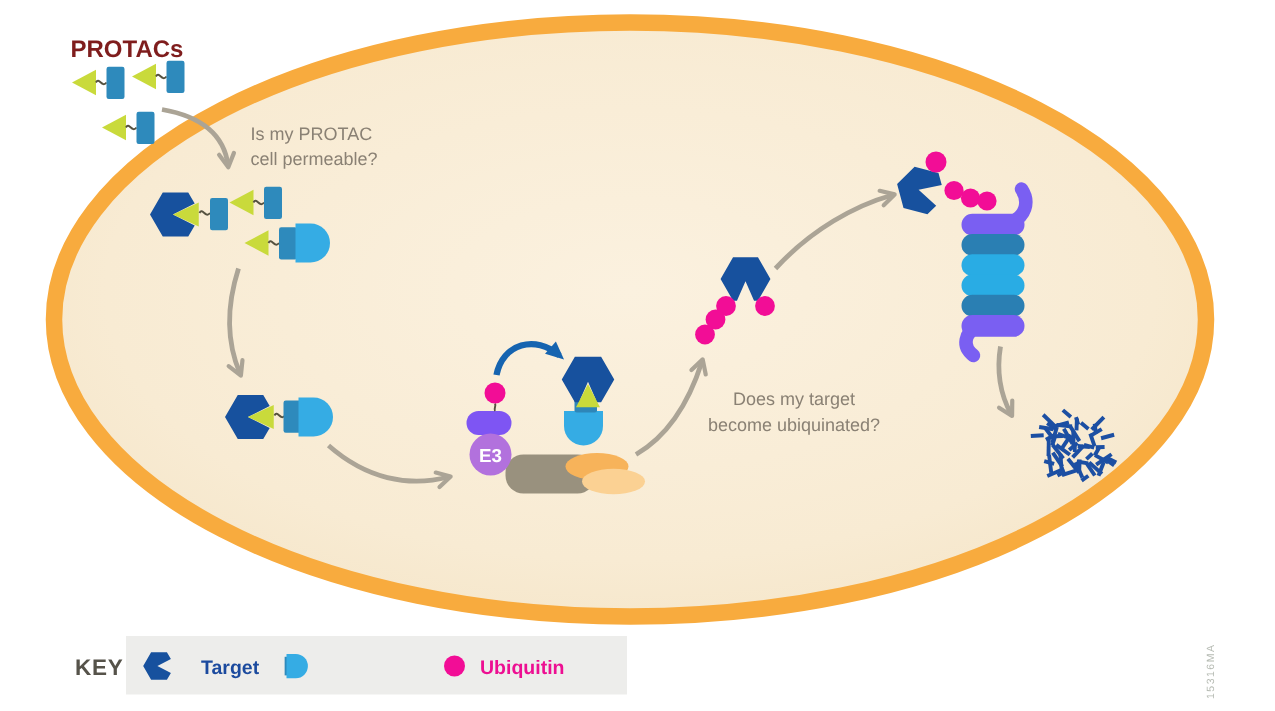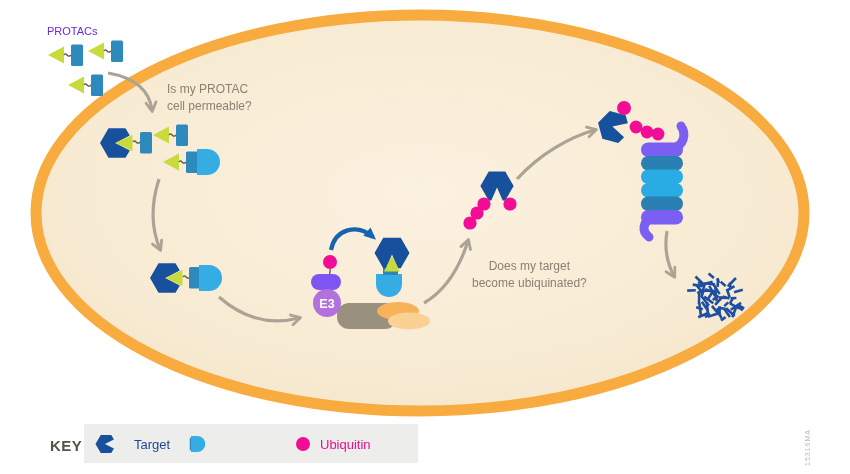--- a/index.html
+++ b/index.html
@@ -1,28 +1,28 @@
 <!DOCTYPE html>
 <html><head>
 <meta charset="utf-8">
 <style>
   html,body{margin:0;padding:0;background:#fff;}
   #stage{position:relative;width:850px;height:474px;background:#ffffff;overflow:hidden;
          font-family:"Liberation Sans","DejaVu Sans",sans-serif;}
   #diagram-svg{position:absolute;left:0;top:0;z-index:2;pointer-events:none;}
   .txt{position:absolute;z-index:3;color:#8a8174;font-size:12px;line-height:17px;
        white-space:pre-line;}
-  .title{position:absolute;z-index:3;color:#6d28d9;font-size:11px;font-weight:normal;}
+  .title{position:absolute;z-index:3;color:#7f1d1d;font-size:16px;font-weight:bold;}
   .complex-label{position:absolute;z-index:3;color:#817b6a;font-size:15px;font-weight:bold;}
   #key-label{position:absolute;left:50px;top:437px;z-index:3;color:#56534a;
              font-size:15px;font-weight:bold;letter-spacing:0.5px;}
   #key-box{position:absolute;left:84px;top:424px;width:334px;height:39px;z-index:1;
            background:#ededeb;display:flex;align-items:center;gap:0;}
   .key-item{display:flex;align-items:center;gap:8px;z-index:3;}
-  .key-item .klabel{font-size:13px;font-weight:normal;}
+  .key-item .klabel{font-size:13px;font-weight:bold;}
   #ki-target{margin-left:13px;width:95px;}
   #ki-recruiter{width:110px;}
   .klabel-target{color:#1b4a9e;}
   .klabel-recruiter{color:#2ba9e1;}
   .klabel-ubiquitin{color:#ed0f92;}
   #watermark{position:absolute;left:804px;top:402px;height:64px;z-index:3;
              writing-mode:vertical-rl;transform:rotate(180deg);
              font-size:7px;color:#b6bbb3;letter-spacing:1px;}
 </style>
 </head>

